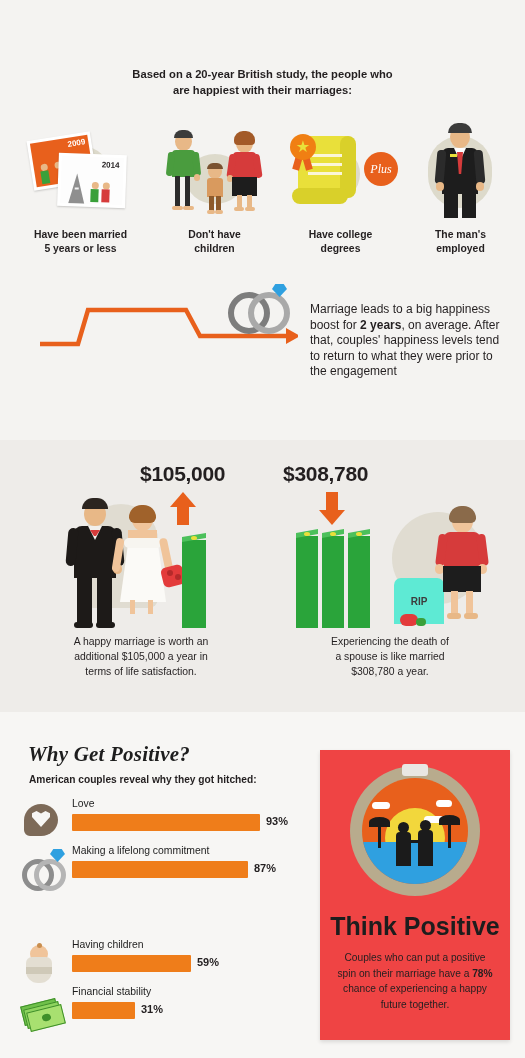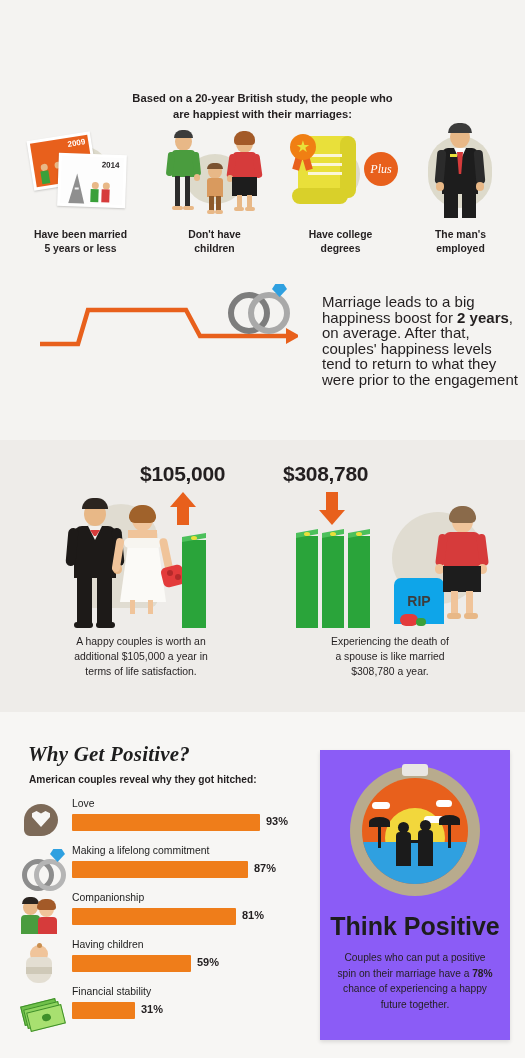--- a/index.html
+++ b/index.html
@@ -16,21 +16,21 @@
   .hdr-wrap{position:absolute;left:0;top:14px;width:525px;height:38px;}
   .hdr-bg{position:absolute;inset:0;background:#f07f13;overflow:hidden;}
   .hdr-bg:after{content:"";position:absolute;top:0;right:0;width:300px;height:100%;
     background:#ef6c0b;
     clip-path:polygon(30% 0,100% 0,100% 100%,0% 100%);}
   .hdr-title{position:absolute;inset:0;display:flex;align-items:center;justify-content:center;
     color:#f6efe6;font-size:16.5px;font-weight:bold;letter-spacing:.6px;z-index:2;}
 
   
   .intro{position:absolute;left:0;top:66px;width:525px;text-align:center;
-    font-size:11.2px;font-weight:bold;line-height:16px;color:#231f20;margin-top:24px;}
+    font-size:11.2px;font-weight:bold;line-height:16px;color:#231f20;}
 
   
   .icons-row{position:absolute;left:0;top:120px;width:525px;height:145px;}
   .icol{position:absolute;top:0;width:125px;height:145px;}
   .icol .art{position:relative;width:125px;height:100px;}
   .icol .cap{position:absolute;top:108px;left:0;width:125px;text-align:center;
     font-size:10.4px;font-weight:bold;line-height:14px;}
   .blob{position:absolute;border-radius:50%;background:#d8d5c4;opacity:.85;}
 
   
@@ -70,55 +70,55 @@
   .ch-plot{position:absolute;left:38px;top:12px;width:248px;height:90px;}
   .ch-col{position:absolute;top:0;height:78px;background:#dcd7b8;}
   .ch-col .lo{position:absolute;left:0;bottom:0;width:100%;background:#c3bd92;}
   .ch-lbl{position:absolute;top:80px;text-align:center;font-size:7.6px;font-weight:bold;line-height:9px;}
   .ch-line{position:absolute;left:38px;top:12px;width:260px;height:90px;}
   .rings{position:absolute;}
   .ring{position:absolute;border-radius:50%;border:6px solid #7d7d7d;}
   .ring2{border-color:#a9a9a9;}
   .gem{position:absolute;width:15px;height:13px;background:#2fa0e0;
     clip-path:polygon(50% 100%,0% 38%,22% 0%,78% 0%,100% 38%);}
-  .ch-text{position:absolute;left:310px;top:12px;width:200px;font-size:15px;line-height:15.5px;margin-left:12px;}
+  .ch-text{position:absolute;left:310px;top:20px;width:200px;font-size:12px;line-height:15.5px;}
 
   
   .money-sec{position:absolute;left:0;top:440px;width:525px;height:272px;background:#eeece9;}
   .amt{position:absolute;font-size:21px;font-weight:bold;letter-spacing:-.3px;}
   .arrow-up,.arrow-down{position:absolute;width:26px;}
   .arr-head{width:0;height:0;border-left:13px solid transparent;border-right:13px solid transparent;}
   .arr-body{width:12px;background:#e8601c;margin:0 auto;}
   .mbar{position:absolute;background:#2aa43a;}
   .mbar:before{content:"";position:absolute;left:0;top:0;width:100%;height:0;
     border-left:0 solid transparent;}
   .mbar .top{position:absolute;left:0;top:-7px;width:100%;height:9px;background:#4cc05b;
     clip-path:polygon(0 45%,100% 0,100% 55%,0 100%);}
   .mbar .dot{position:absolute;left:50%;top:-4px;margin-left:-3px;width:6px;height:4px;
     border-radius:50%;background:#e9e03a;}
   .cap-sm{position:absolute;text-align:center;font-size:10.4px;line-height:15px;}
-  .tomb{position:absolute;background:#0ea5e9;border-radius:7px 7px 0 0;
+  .tomb{position:absolute;background:#5eead4;border-radius:7px 7px 0 0;
     display:flex;align-items:center;justify-content:center;
-    color:#3d3d3d;font-size:14px;font-weight:bold;}
+    color:#3d3d3d;font-size:10px;font-weight:bold;}
 
   
   .bot-sec{position:absolute;left:0;top:712px;width:525px;height:346px;background:#f7f6f4;}
   .why-title{position:absolute;left:28px;top:30px;font-size:21px;color:#1d1d1d;
     font-family:"Liberation Serif","DejaVu Serif",serif;font-style:italic;font-weight:bold;
     letter-spacing:.2px;}
   .why-sub{position:absolute;left:29px;top:62px;font-size:10.2px;font-weight:bold;}
 
   .brow{position:absolute;left:22px;width:290px;height:46px;}
   .brow .ic{position:absolute;left:0;top:4px;width:42px;height:40px;}
   .brow .lab{position:absolute;left:50px;top:0;font-size:10.4px;font-weight:normal;color:#1d1d1d;}
   .bar-track{position:absolute;left:50px;top:16px;height:17px;}
   .bar-fill{height:17px;background:#ef7d1a;border-radius:1px;}
   .bar-val{position:absolute;top:17px;font-size:11px;font-weight:bold;}
 
-  .tp-panel{position:absolute;left:320px;top:38px;width:190px;height:290px;background:#8b5cf6;
+  .tp-panel{position:absolute;left:320px;top:38px;width:190px;height:290px;background:#ef4444;
     box-shadow:0 2px 4px rgba(0,0,0,.12);}
   .tp-ring{position:absolute;left:30px;top:16px;width:130px;height:130px;border-radius:50%;
     background:#b8ab8d;}
   .tp-ring:after{content:"";position:absolute;left:50%;top:-2px;margin-left:-13px;
     width:26px;height:12px;background:#e9e7e3;border-radius:3px;}
   .tp-scene{position:absolute;left:12px;top:12px;width:106px;height:106px;border-radius:50%;
     overflow:hidden;background:#e8601c;}
   .tp-sun{position:absolute;left:50%;margin-left:-30px;top:30px;width:60px;height:60px;
     border-radius:50%;background:#f2d73c;}
   .tp-sea{position:absolute;left:0;bottom:0;width:100%;height:42px;background:#2fa0e0;}
@@ -379,21 +379,21 @@
         <div style="position:absolute;left:42px;top:56px;width:9px;height:10px;background:#f0c49a;border-radius:5px;"></div>
         <div style="position:absolute;left:7px;top:58px;width:38px;height:26px;background:#1d1d1d;"></div>
         <div style="position:absolute;left:15px;top:83px;width:7px;height:24px;background:#f0c49a;"></div>
         <div style="position:absolute;left:30px;top:83px;width:7px;height:24px;background:#f0c49a;"></div>
         <div style="position:absolute;left:11px;top:105px;width:14px;height:6px;background:#e8b887;border-radius:3px;"></div>
         <div style="position:absolute;left:28px;top:105px;width:14px;height:6px;background:#e8b887;border-radius:3px;"></div>
       </div>
     </div>
 
     <div class="cap-sm" style="left:36px;top:194px;width:210px;">
-      <div>A happy couples is worth an</div>
+      <div>A happy marriage is worth an</div>
       <div>additional $105,000 a year in</div>
       <div>terms of life satisfaction.</div>
     </div>
     <div class="cap-sm" style="left:290px;top:194px;width:200px;">
       <div>Experiencing the death of</div>
       <div>a spouse is like married</div>
       <div>$308,780 a year.</div>
     </div>
   </div>
 
@@ -420,35 +420,20 @@
         <div style="position:absolute;left:12px;top:10px;width:22px;height:22px;border-radius:50%;border:5px solid #b5b5b5;"></div>
         <div class="gem" style="left:28px;top:0px;"></div>
       </div>
       <div class="lab">Making a lifelong commitment</div>
       <div class="bar-track">
         <div class="bar-fill" style="width:176px;"></div>
       </div>
       <div class="bar-val" style="left:232px;">87%</div>
     </div>
 
-    <div class="brow" style="top:180px;">
-      <div class="ic">
-        <div style="position:absolute;left:1px;top:4px;width:15px;height:15px;background:#e8b887;border-radius:50%;"></div>
-        <div style="position:absolute;left:0px;top:1px;width:17px;height:7px;background:#2b2520;border-radius:7px 7px 0 0;"></div>
-        <div style="position:absolute;left:-1px;top:19px;width:19px;height:19px;background:#4a9c3e;border-radius:4px 4px 0 0;"></div>
-        <div style="position:absolute;left:17px;top:6px;width:15px;height:15px;background:#f0c49a;border-radius:50%;"></div>
-        <div style="position:absolute;left:15px;top:3px;width:19px;height:11px;background:#a35a28;border-radius:8px 8px 3px 3px;"></div>
-        <div style="position:absolute;left:16px;top:21px;width:19px;height:17px;background:#d63b3b;border-radius:4px 4px 0 0;"></div>
-      </div>
-      <div class="lab">Companionship</div>
-      <div class="bar-track">
-        <div class="bar-fill" style="width:164px;"></div>
-      </div>
-      <div class="bar-val" style="left:220px;">81%</div>
-    </div>
 
     <div class="brow" style="top:227px;">
       <div class="ic">
         <div style="position:absolute;left:8px;top:2px;width:18px;height:18px;background:#f0c49a;border-radius:50%;"></div>
         <div style="position:absolute;left:15px;top:0px;width:5px;height:5px;background:#c98e4e;border-radius:50%;"></div>
         <div style="position:absolute;left:4px;top:14px;width:26px;height:26px;background:#e3ded2;border-radius:6px 6px 12px 12px;"></div>
         <div style="position:absolute;left:4px;top:24px;width:26px;height:7px;background:#cfc9b8;"></div>
       </div>
       <div class="lab">Having children</div>
       <div class="bar-track">

